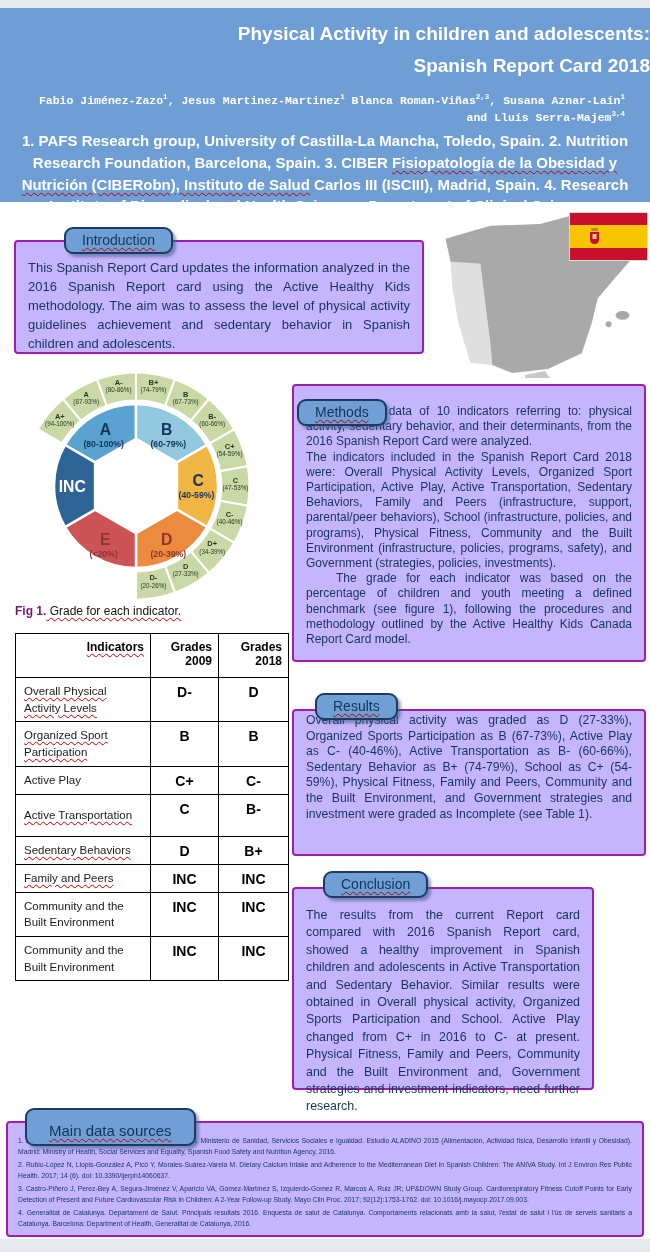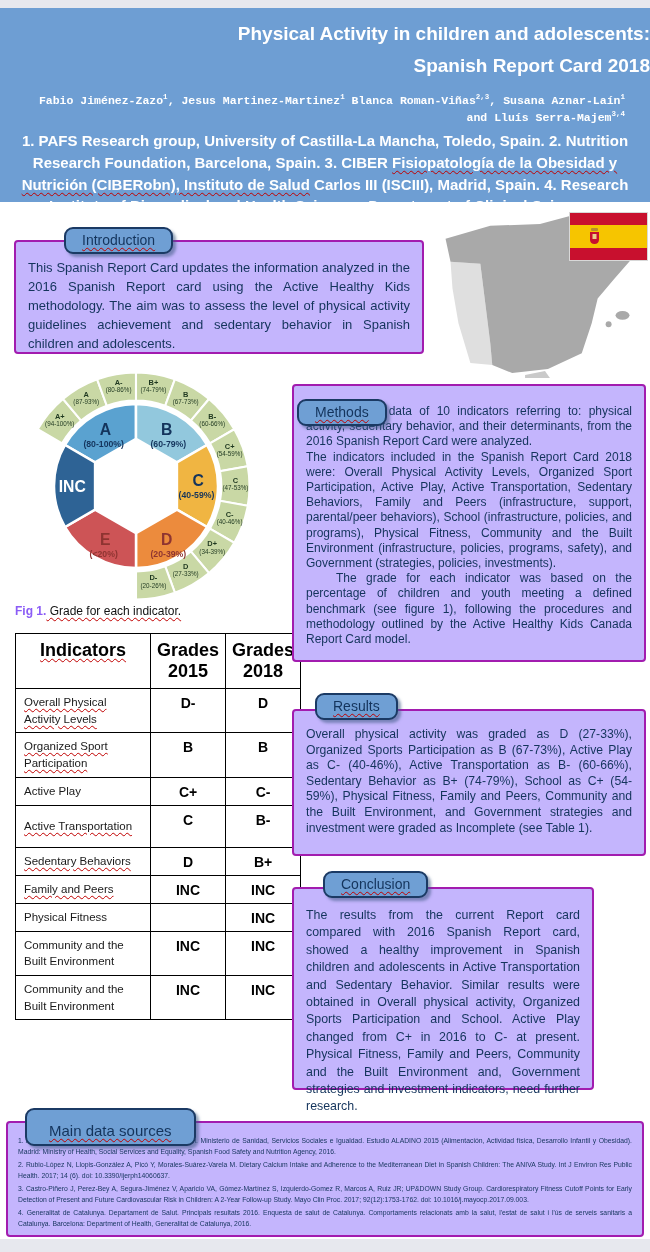--- a/index.html
+++ b/index.html
@@ -27,21 +27,21 @@
   .panel p{margin:0;}
 
   .tab-intro{left:64px;top:227px;}
   .panel-intro{left:14px;top:240px;width:410px;height:114px;padding:16px 12px 8px;font-size:13px;line-height:19px;}
 
   .tab-methods{left:297px;top:371px;margin-top:28px;}
   .panel-methods{left:292px;top:384px;width:354px;height:278px;padding:18px 12px 8px;font-size:12px;line-height:15.2px;}
   .panel-methods .indent{text-indent:30px;}
 
   .tab-results{left:315px;top:693px;}
-  .panel-results{left:292px;top:709px;width:354px;height:147px;padding:16px 12px 8px;font-size:12.2px;line-height:15.6px;}
+  .panel-results{left:292px;top:709px;width:354px;height:147px;padding:2px 12px 8px;font-size:12.2px;line-height:15.6px;}
 
   .tab-conclusion{left:323px;top:871px;}
   .panel-conclusion{left:292px;top:887px;width:302px;height:203px;padding:18px 12px 8px;font-size:12.4px;line-height:17.4px;}
 
   .tab-sources{left:25px;top:1108px;font-size:15px;padding:12px 22px 5px;}
   .panel-sources{left:6px;top:1121px;width:638px;height:116px;padding:12px 10px 6px;font-size:6.8px;line-height:1.62;}
   .panel-sources .ref{margin:0 0 2px 0;}
 
   
   .map-wrap{position:absolute;left:430px;top:204px;width:220px;height:174px;}
@@ -51,26 +51,26 @@
   .flag .emblem{position:absolute;left:18px;top:3px;width:13px;height:17px;}
 
   
   .donut-wrap{position:absolute;left:20px;top:370px;width:232px;height:232px;}
   .donut-outer-grade{font-size:9px;font-weight:bold;fill:#1f3820;}
   .donut-outer-range{font-size:7.6px;fill:#1f3820;}
   .donut-grade{font-size:19px;font-weight:bold;}
   .donut-range{font-size:10.5px;font-weight:bold;}
   .navy{fill:#14345c;} .maroon{fill:#8e3431;} .white{fill:#ffffff;}
   .fig-caption{position:absolute;left:15px;top:604px;width:272px;font-size:12px;color:#111111;}
-  .fig-caption b{color:#8b5cf6;}
+  .fig-caption b{color:#701a75;}
 
   
   .grade-table{position:absolute;left:15px;top:633px;border-collapse:collapse;background:#ffffff;table-layout:fixed;}
   .grade-table th,.grade-table td{border:1.6px solid #000000;box-sizing:border-box;}
-  .grade-table th{font-size:18px;text-align:center;padding:6px 6px;vertical-align:top;}
+  .grade-table th{font-size:12px;text-align:right;padding:6px 6px;vertical-align:top;}
   .grade-table td.ind{font-size:11.5px;padding:5px 6px 5px 8px;color:#1a1a1a;vertical-align:middle;line-height:1.45;}
   .grade-table td.gr{font-size:14px;font-weight:bold;text-align:center;vertical-align:top;padding-top:6px;}
   .tbl-caption{position:absolute;left:15px;top:1036px;width:273px;font-size:11.5px;line-height:1.35;color:#111111;text-align:justify;}
 </style>
 </head>
 <body>
 
 <div class="poster">
 
   <div class="edge-strip top-strip"></div>
@@ -194,21 +194,21 @@
 
   <table class="grade-table">
     <colgroup>
         <col style="width:135px">
         <col style="width:68px">
         <col style="width:70px">
       </colgroup>
     <tbody>
         <tr style="height:44px">
       <th><span class="sq">Indicators</span></th>
-      <th>Grades 2015</th>
+      <th>Grades 2009</th>
       <th>Grades 2018</th>
     </tr>
     <tr style="height:42px">
       <td class="ind"><span class="sq">Overall Physical Activity Levels</span></td>
       <td class="gr">D-</td>
       <td class="gr">D</td>
     </tr>
     <tr style="height:42px">
       <td class="ind"><span class="sq">Organized Sport Participation</span></td>
       <td class="gr">B</td>
@@ -225,25 +225,20 @@
       <td class="gr">B-</td>
     </tr>
     <tr style="height:28px">
       <td class="ind"><span class="sq">Sedentary Behaviors</span></td>
       <td class="gr">D</td>
       <td class="gr">B+</td>
     </tr>
     <tr style="height:28px">
       <td class="ind"><span class="sq">Family and Peers</span></td>
       <td class="gr">INC</td>
-      <td class="gr">INC</td>
-    </tr>
-    <tr style="height:28px">
-      <td class="ind"><span>Physical Fitness</span></td>
-      <td class="gr"></td>
       <td class="gr">INC</td>
     </tr>
     <tr style="height:42px">
       <td class="ind"><span>Community and the Built Environment</span></td>
       <td class="gr">INC</td>
       <td class="gr">INC</td>
     </tr>
     <tr style="height:42px">
       <td class="ind"><span>Community and the Built Environment</span></td>
       <td class="gr">INC</td>

